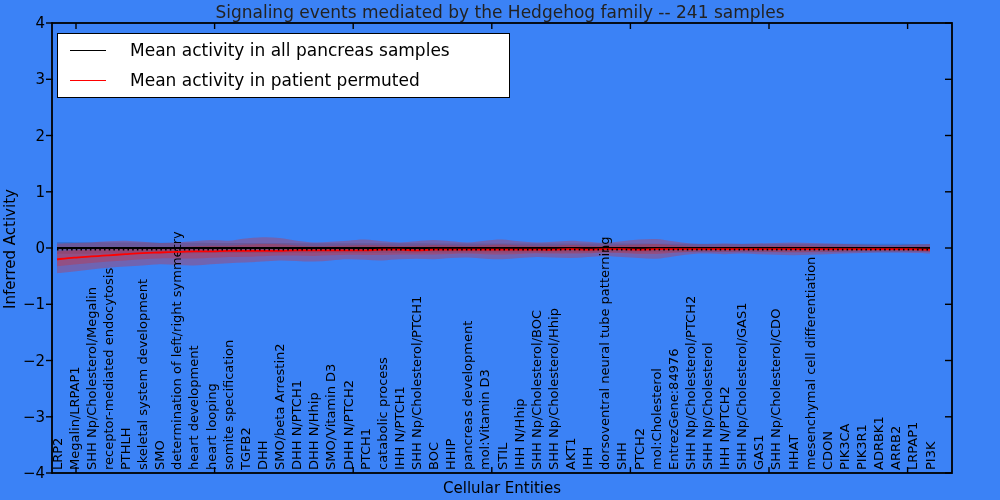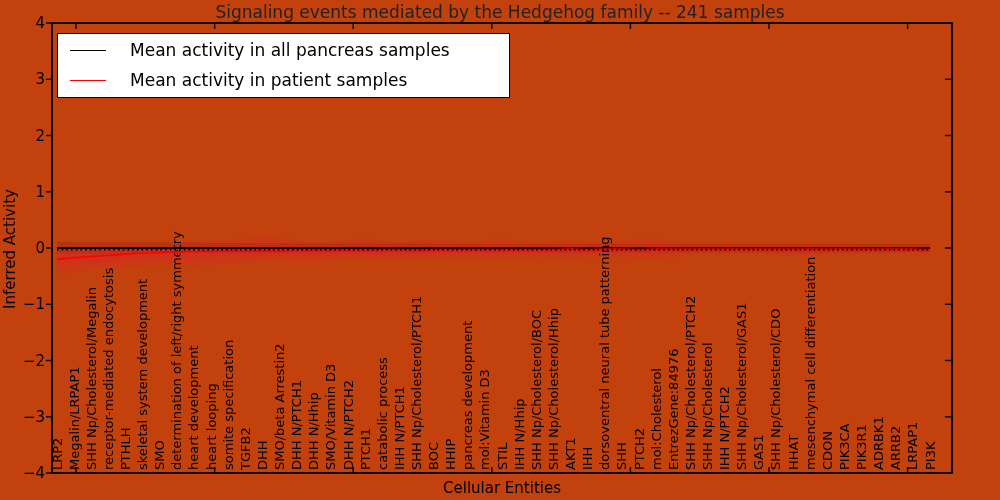--- a/index.html
+++ b/index.html
@@ -1,16 +1,16 @@
 <!DOCTYPE html>
 <html><head>
 <meta charset="utf-8">
 <style>
   html,body{margin:0;padding:0;background:#ffffff;}
-  .figure{position:relative;width:1000px;height:500px;background:#c2410c;
+  .figure{position:relative;width:1000px;height:500px;background:#3b82f6;
           font-family:"DejaVu Sans","Liberation Sans",sans-serif;color:#000;overflow:hidden;}
   .title{position:absolute;left:0;top:2px;width:1000px;text-align:center;
          font-size:17px;color:#222;}
   .xlabel{position:absolute;left:0;top:479px;width:1004px;text-align:center;font-size:15px;}
   .ylabel{position:absolute;left:-65px;top:240px;width:150px;text-align:center;
           font-size:15px;transform:rotate(-90deg);}
   svg.layer{position:absolute;left:0;top:0;pointer-events:none;}
   #bands-layer{z-index:1;}
   #labels-layer{z-index:2;}
   #lines-layer{z-index:3;}
@@ -144,16 +144,16 @@
   <div class="ylabel">Inferred Activity</div>
   <div class="xlabel">Cellular Entities</div>
 
   <div class="legend">
     <div class="legend-row">
       <span class="legend-swatch" id="swatch-0" style="border-top-color: rgb(0, 0, 0);"></span>
       <span class="legend-label">Mean activity in all pancreas samples</span>
     </div>
     <div class="legend-row">
       <span class="legend-swatch" id="swatch-1" style="border-top-color: rgb(255, 0, 0);"></span>
-      <span class="legend-label">Mean activity in patient samples</span>
+      <span class="legend-label">Mean activity in patient permuted</span>
     </div>
   </div>
 </div>
 
 </body></html>

